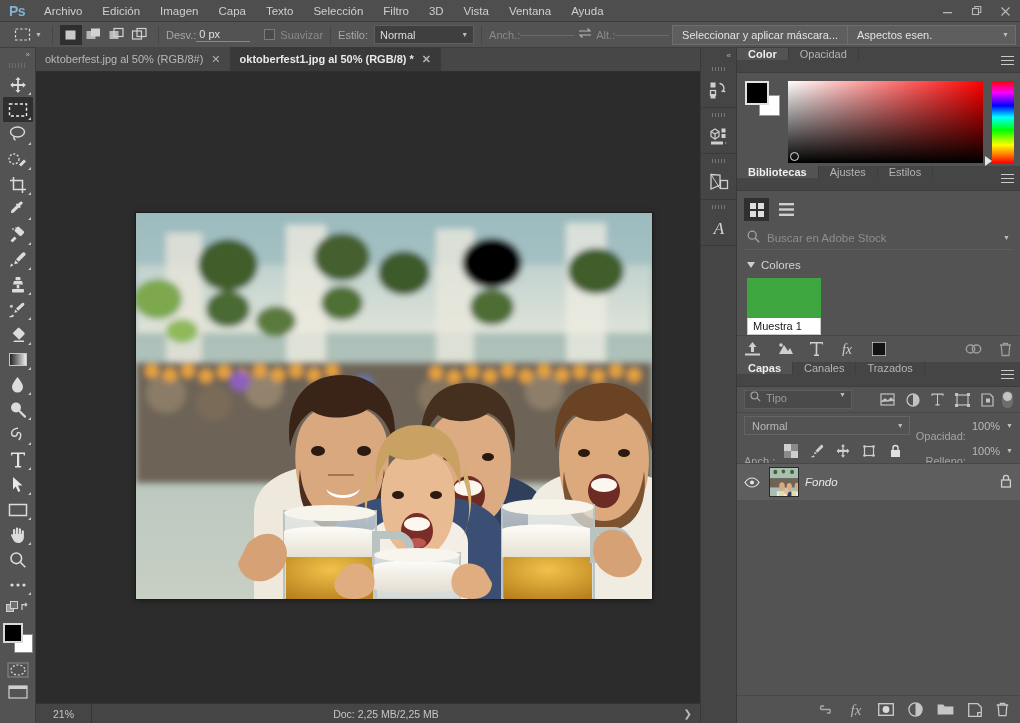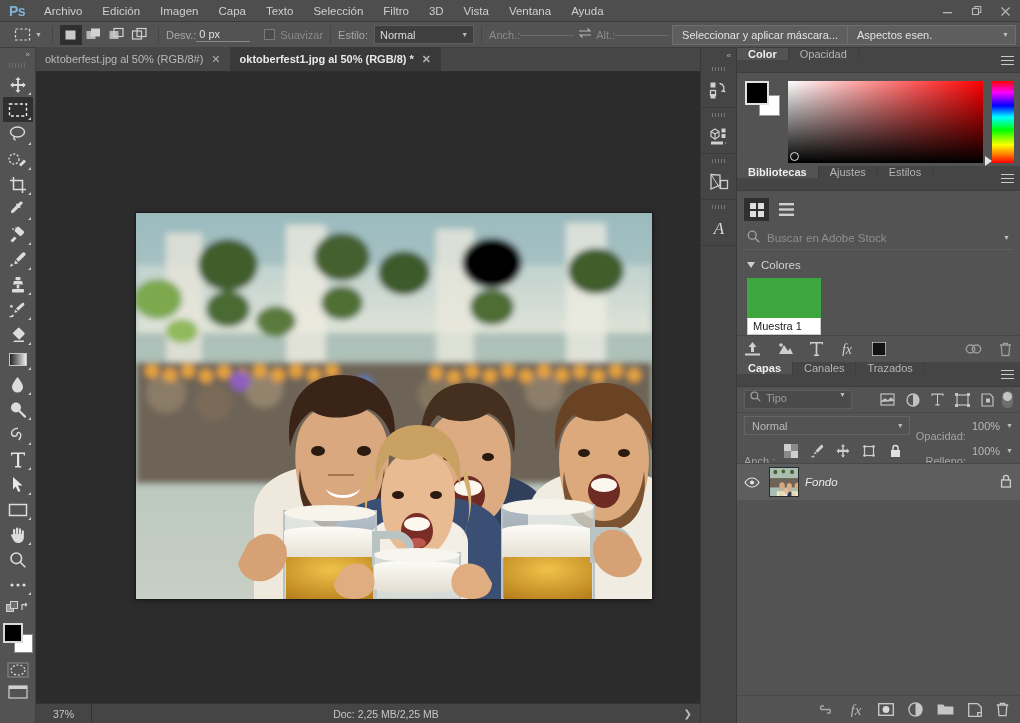--- a/index.html
+++ b/index.html
@@ -809,21 +809,21 @@
             <path d="M206 356c14-10 28-6 32 8 3 14-6 22-20 22-12 0-20-6-20-16z" fill="#e0ad80"></path>
             <path d="M348 356c-14-10-28-6-32 8-3 14 6 22 20 22 12 0 20-6 20-16z" fill="#e0ad80"></path>
           </g>
 
           <rect width="516" height="386" fill="none"></rect>
         </svg>
       </div>
     </div>
 
     <div id="statusbar">
-      <div id="zoomfield">37%</div>
+      <div id="zoomfield">21%</div>
       <div id="docinfo">
         <span>Doc: 2,25 MB/2,25 MB</span>
         <span id="docarrow">❯</span>
       </div>
     </div>
   </div>
 
   <div id="dockstrip">
     <div id="dock-collapse">«</div>
     <div class="dockgroup">

